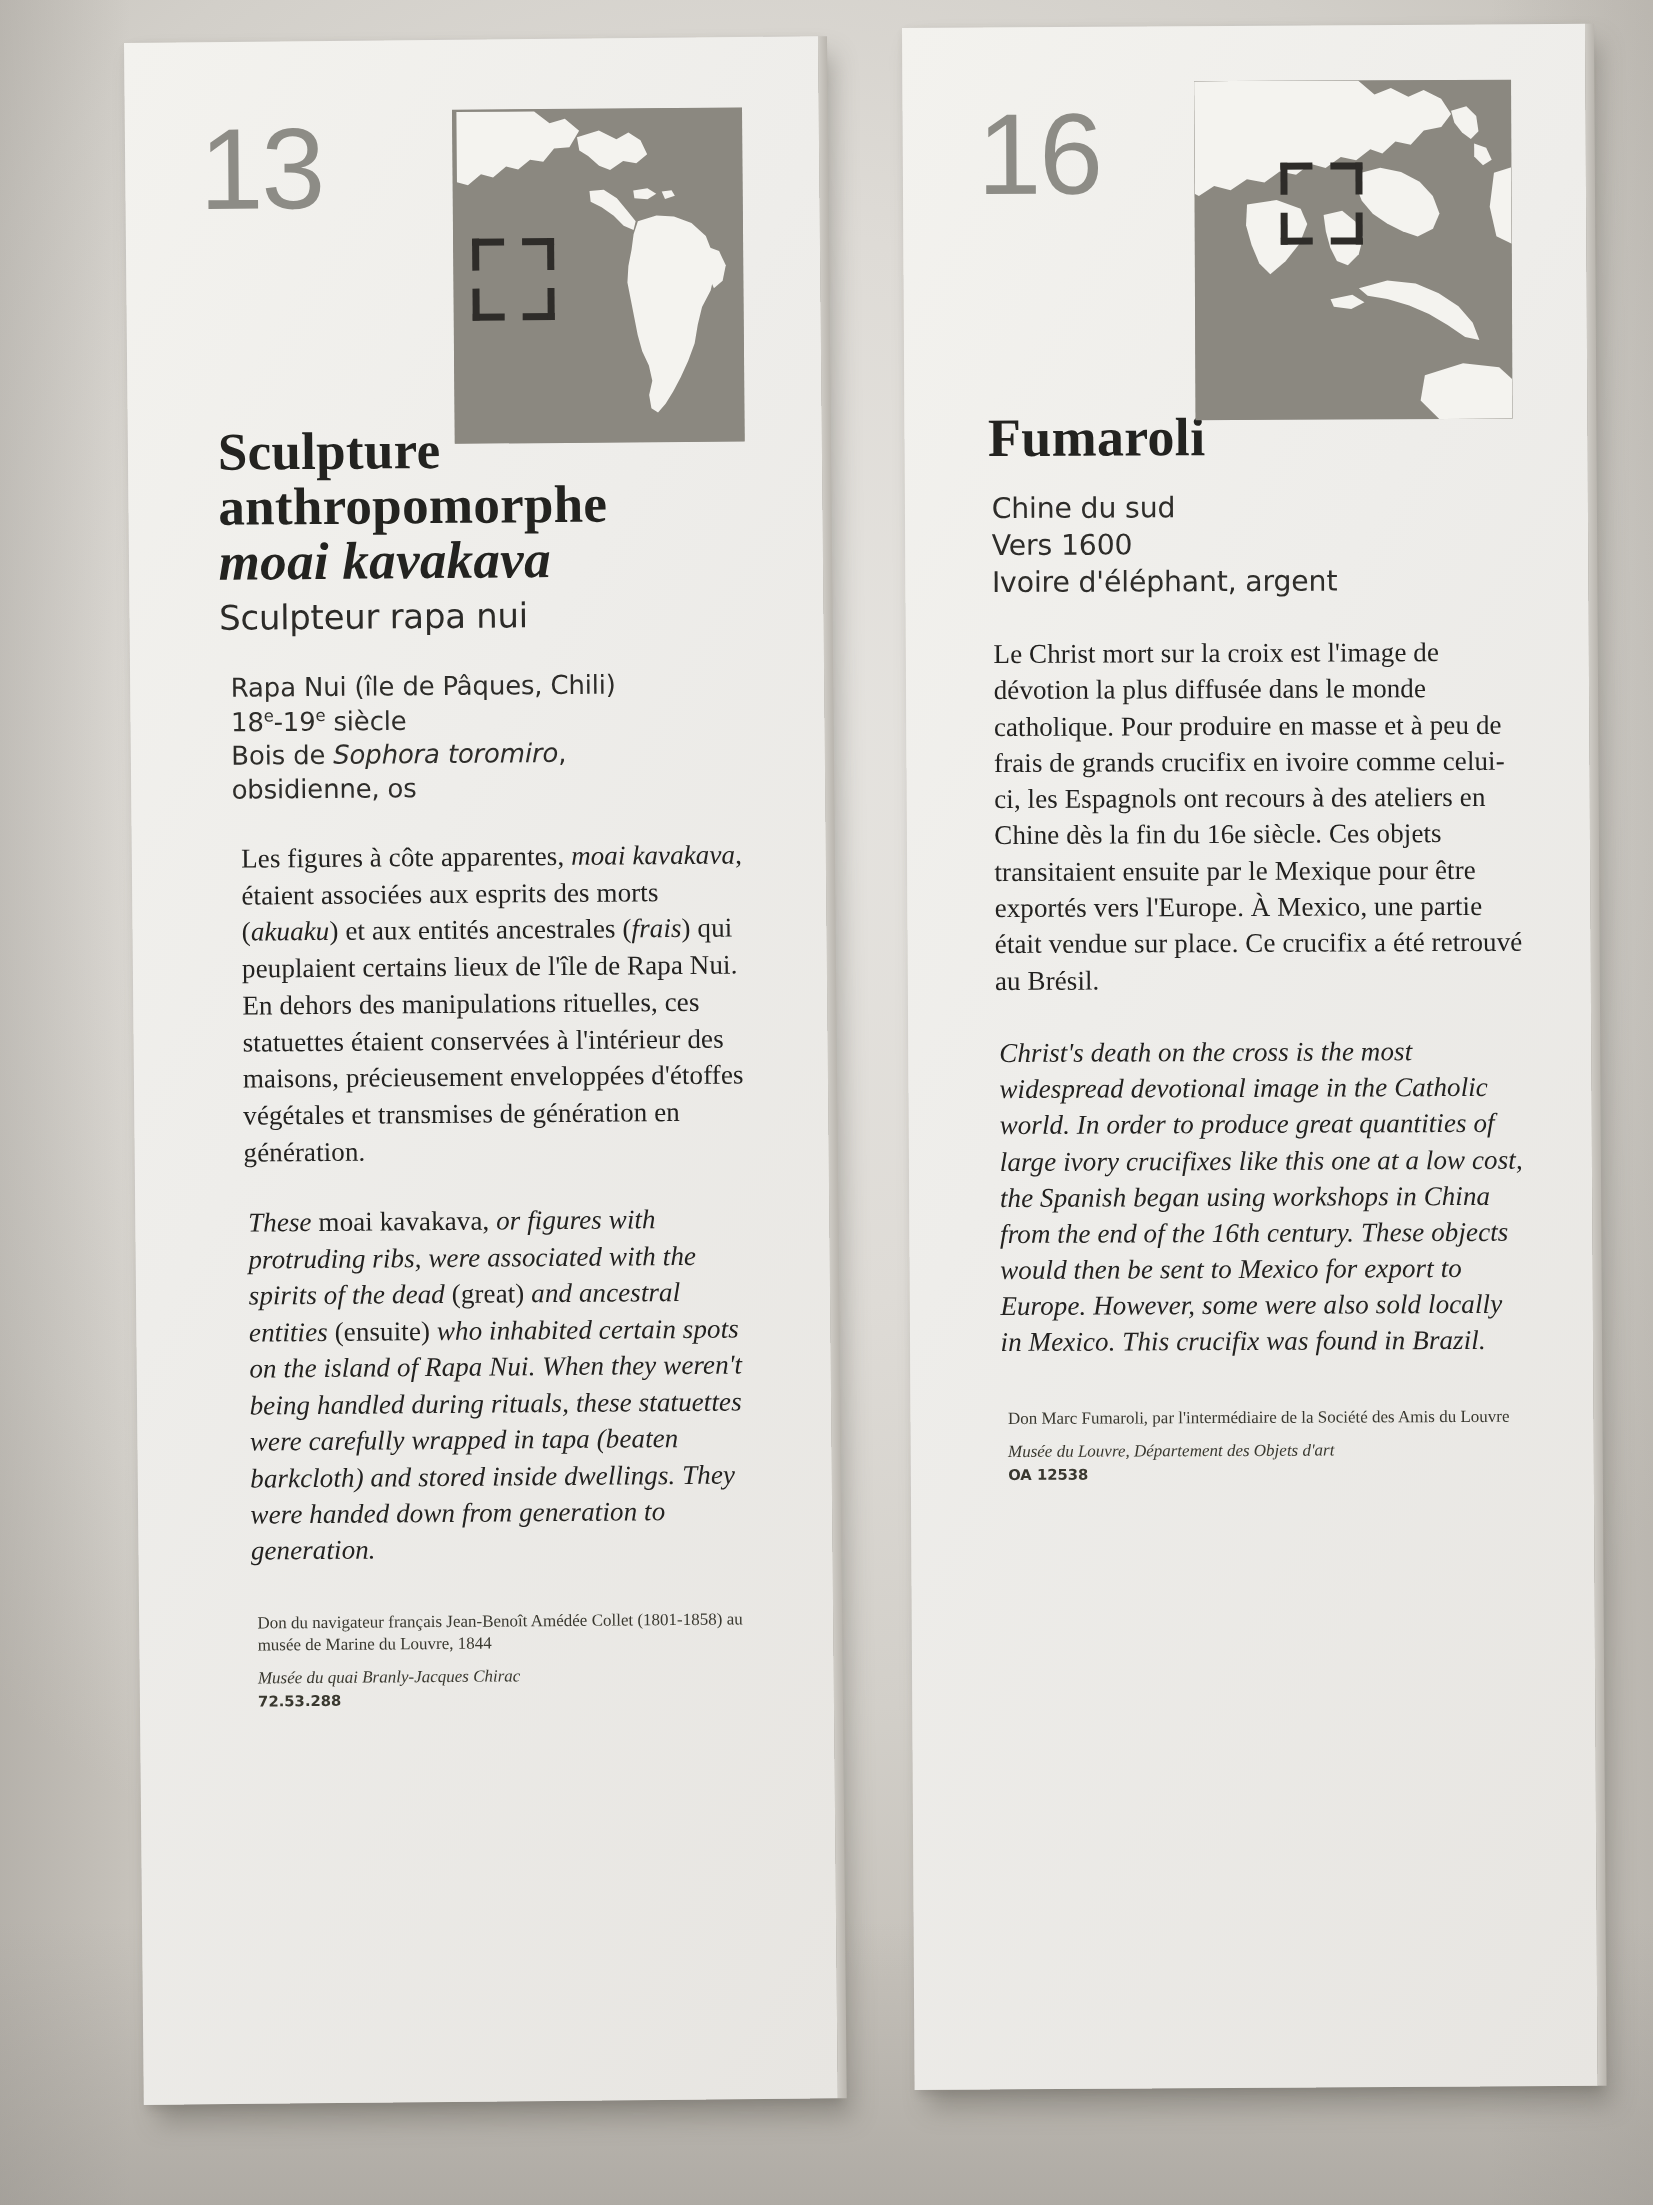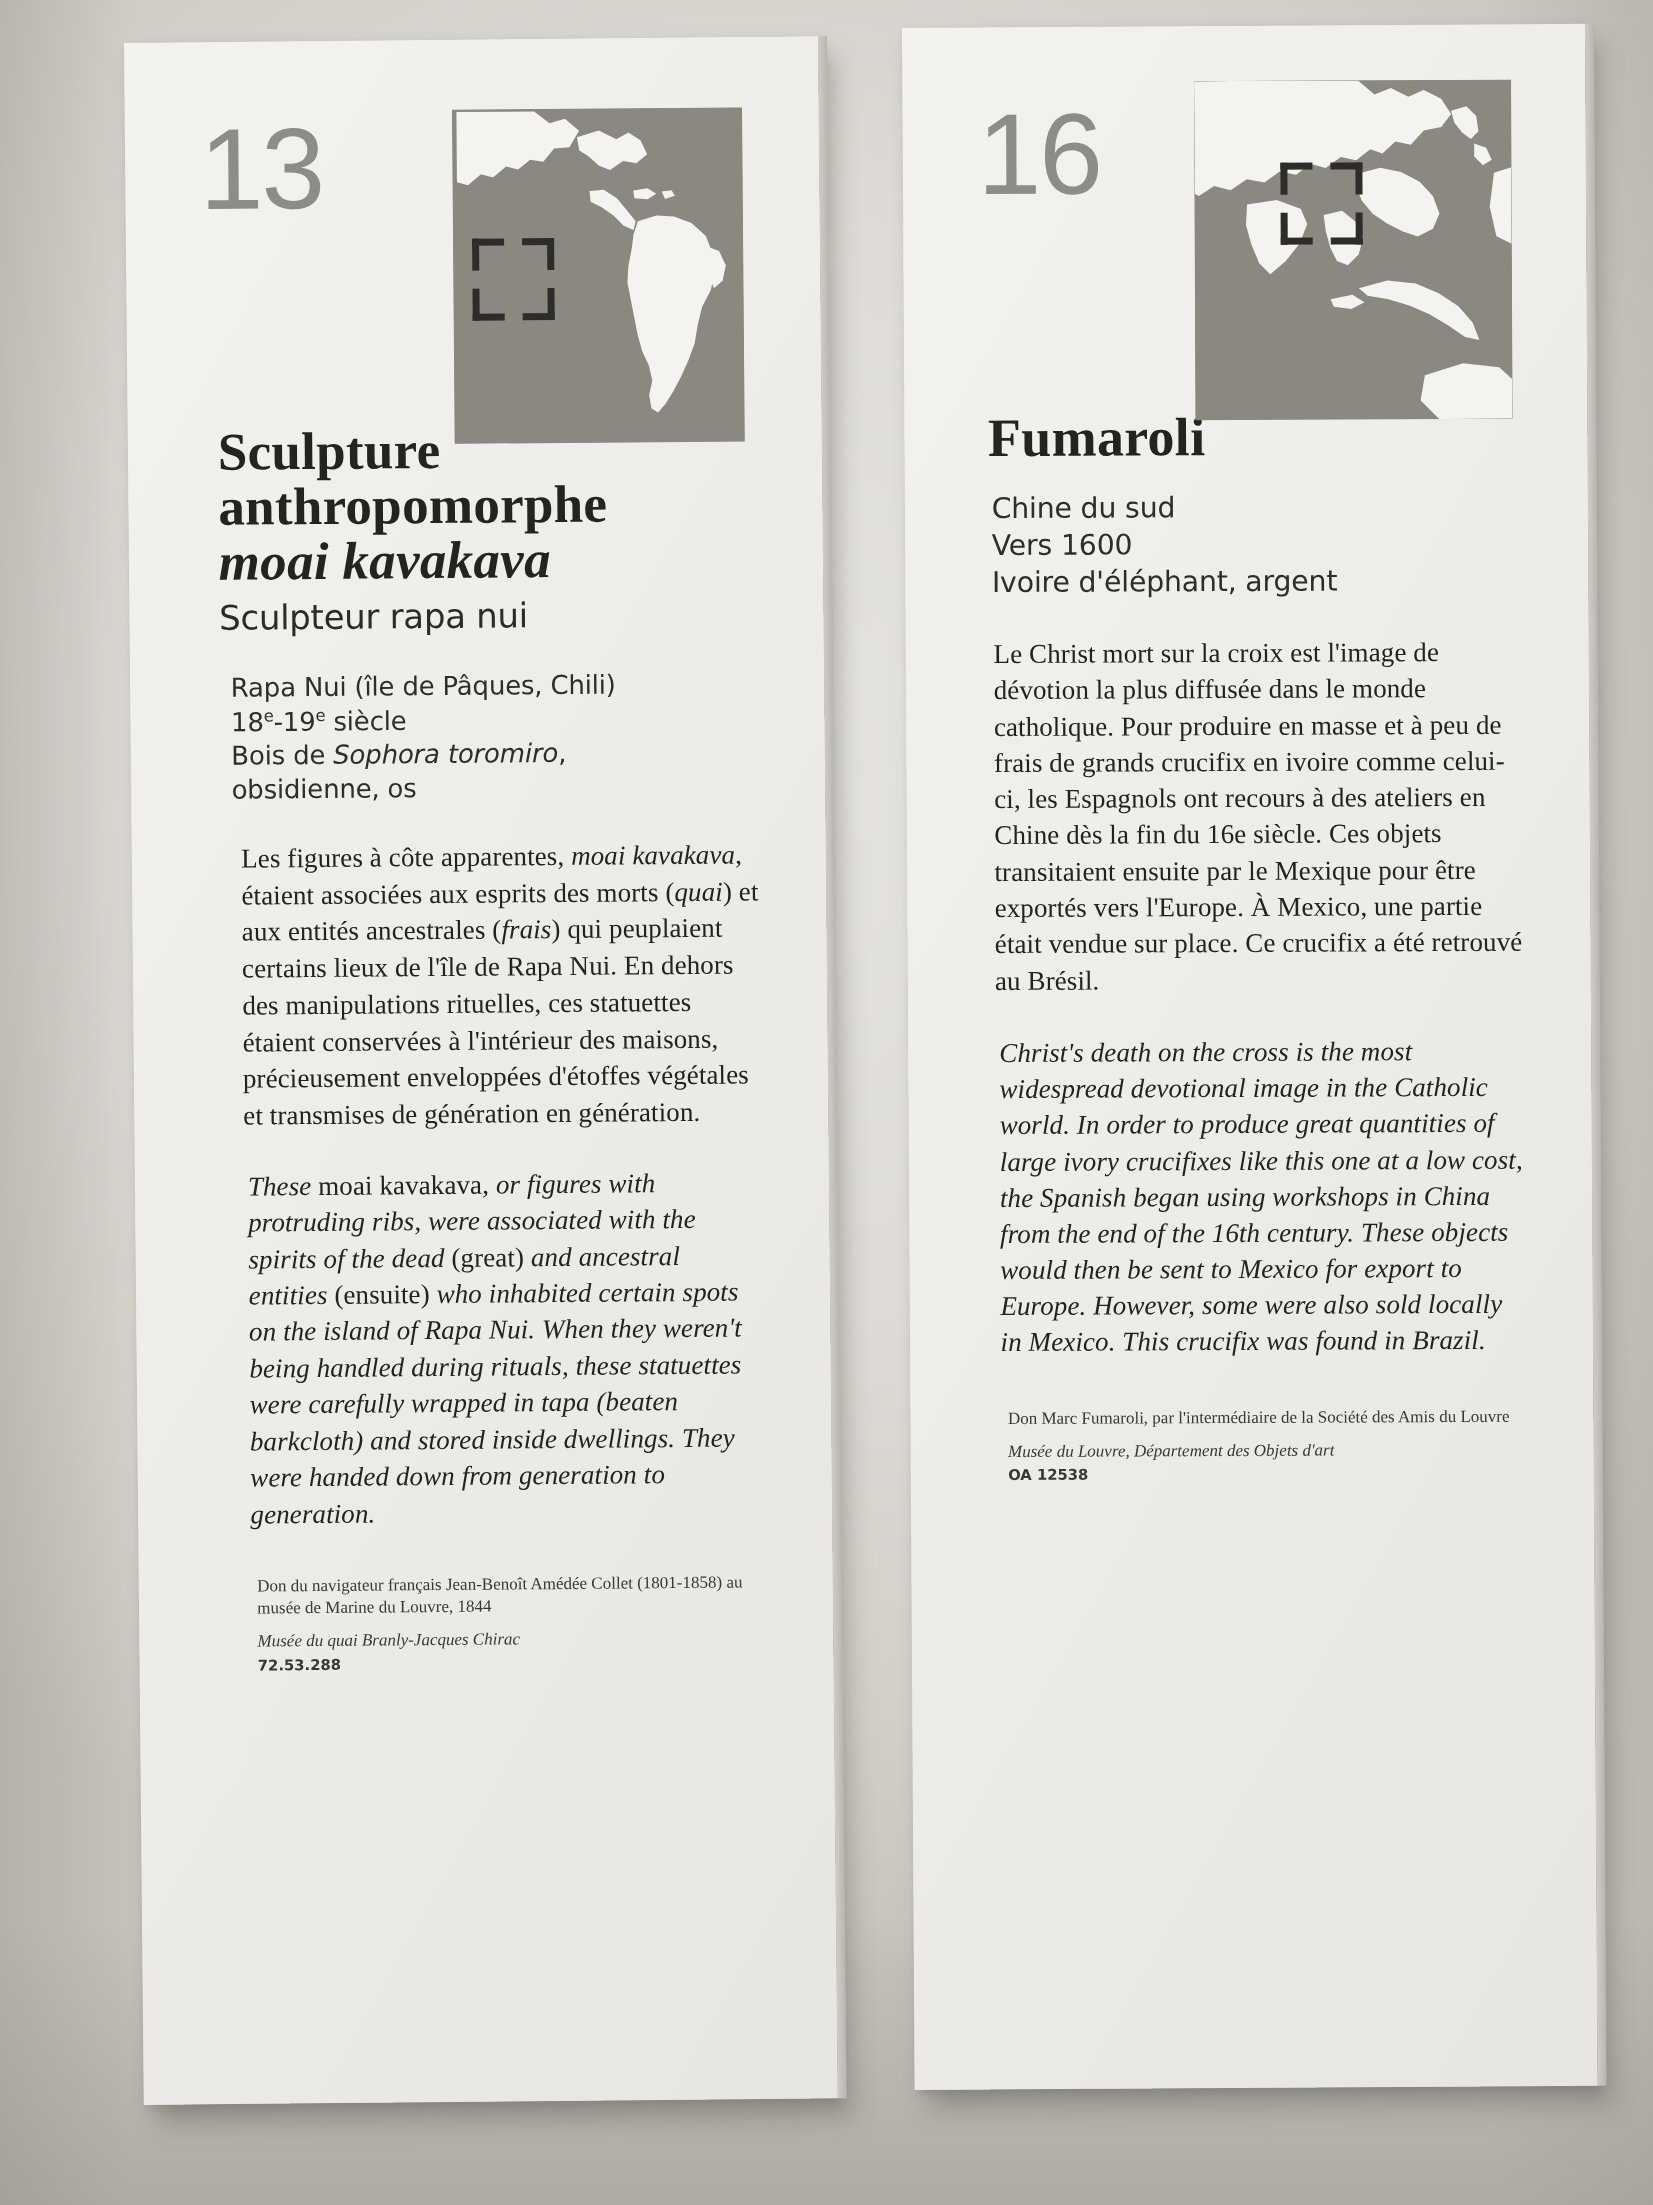--- a/index.html
+++ b/index.html
@@ -268,21 +268,21 @@
 
     <div class="meta">
       <div>Rapa Nui (île de Pâques, Chili)</div>
       <div>18<sup>e</sup>-19<sup>e</sup> siècle</div>
       <div>Bois de <em>Sophora toromiro</em>,</div>
       <div>obsidienne, os</div>
     </div>
 
     <p class="body-fr">
       Les figures à côte apparentes, <em>moai kavakava</em>, étaient associées aux esprits
-      des morts (<em>quai</em>) et aux entités ancestrales (<em>frais</em>) qui peuplaient
+      des morts (<em>akuaku</em>) et aux entités ancestrales (<em>frais</em>) qui peuplaient
       certains lieux de l'île de Rapa Nui. En dehors des manipulations rituelles,
       ces statuettes étaient conservées à l'intérieur des maisons, précieusement
       enveloppées d'étoffes végétales et transmises de génération en génération.
     </p>
 
     <p class="body-en">
       These <span class="roman">moai kavakava,</span> or figures with protruding ribs, were
       associated with the spirits of the dead <span class="roman">(great)</span> and ancestral
       entities <span class="roman">(ensuite)</span> who inhabited certain spots on the island of
       Rapa Nui. When they weren't being handled during rituals, these statuettes were

